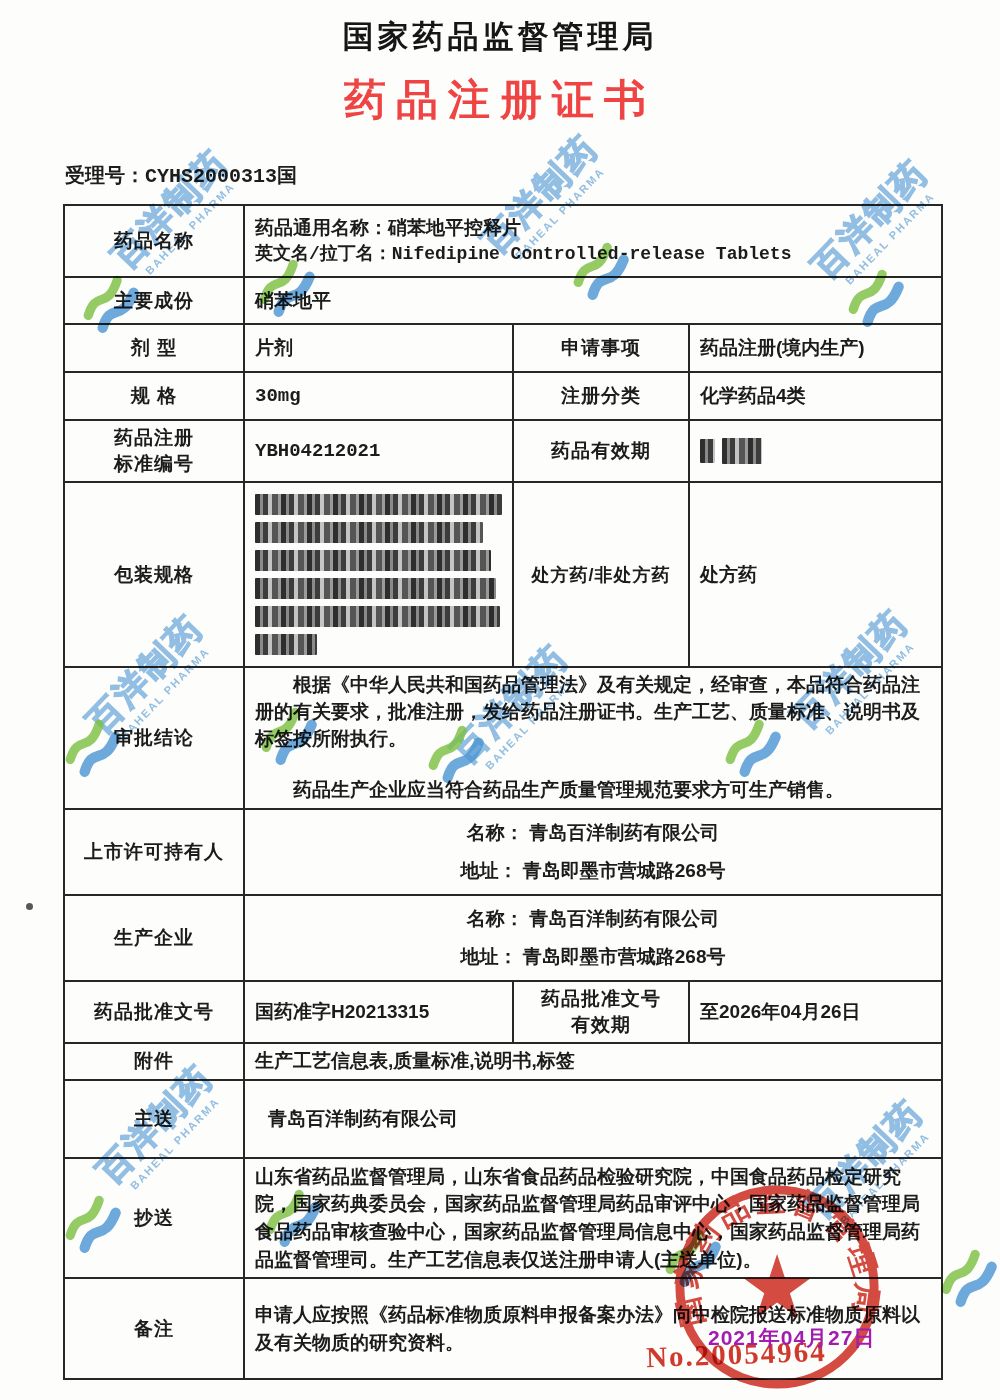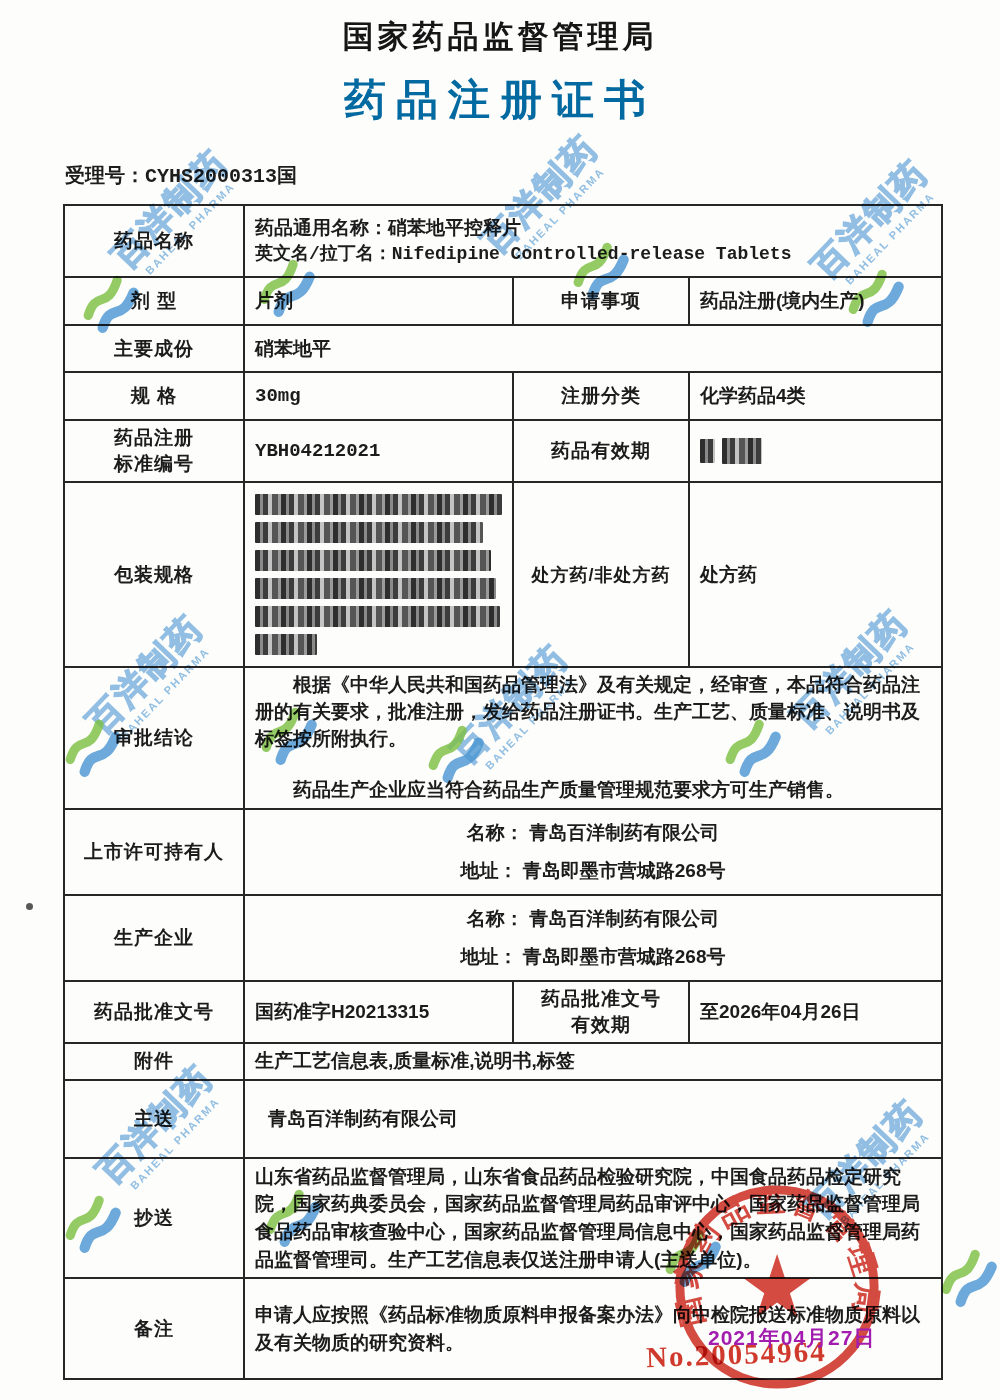--- a/index.html
+++ b/index.html
@@ -4,21 +4,21 @@
 <style>
   * { margin:0; padding:0; box-sizing:border-box; }
   body { background:#e8e8e8; font-family:"Liberation Sans", sans-serif; }
   .page {
     position:relative; width:1000px; height:1400px; margin:0 auto;
     background:#fdfdfb; overflow:hidden; color:#1d1d1d;
   }
 
   
   .hdr-org { margin-top:16px; text-align:center; font-size:31px; font-weight:700; letter-spacing:4px; color:#161616; }
-  .hdr-doc { margin-top:14px; text-align:center; font-size:42px; font-weight:700; letter-spacing:10px; color:#0369a1; }
+  .hdr-doc { margin-top:14px; text-align:center; font-size:42px; font-weight:700; letter-spacing:10px; color:#ef4444; }
   .meta { position:relative; margin-top:34px; height:26px; font-size:20px; font-weight:700;text-decoration:underline; }
   .meta .m1 { position:absolute; left:65px; top:0; }
   .meta .m2 { position:absolute; left:512px; top:0; }
   .code { font-family:"Liberation Mono", monospace; font-weight:700; }
 
   
   table.cert { border-collapse:collapse; table-layout:fixed; margin:16px 0 0 63px; width:878px; position:relative; z-index:1; }
   table.cert td { border:2.6px solid #272727; font-size:19px; color:#1c1c1c; overflow:hidden; }
   td.lbl { text-align:center; font-weight:700; font-size:21px; letter-spacing:1px; padding:2px; }
   td.val { padding:4px 10px; font-weight:600; }
@@ -162,30 +162,30 @@
 
     <tbody>
         <tr style="height:72px">
       <td class="lbl">药品名称</td>
       <td class="val two-line" colspan="3">
         <div class="cellline">药品通用名称：硝苯地平控释片</div>
         <div class="cellline mono">英文名/拉丁名：Nifedipine Controlled-release Tablets</div>
       </td>
     </tr>
 
+    <tr style="height:47px">
+      <td class="lbl">主要成份</td>
+      <td class="val" colspan="3">硝苯地平</td>
+    </tr>
+
     <tr style="height:48px">
       <td class="lbl">剂 型</td>
       <td class="val">片剂</td>
       <td class="lbl">申请事项</td>
       <td class="val">药品注册(境内生产)</td>
-    </tr>
-
-    <tr style="height:47px">
-      <td class="lbl">主要成份</td>
-      <td class="val" colspan="3">硝苯地平</td>
     </tr>
 
     <tr style="height:48px">
       <td class="lbl">规 格</td>
       <td class="val mono">30mg</td>
       <td class="lbl">注册分类</td>
       <td class="val">化学药品4类</td>
     </tr>
 
     <tr style="height:62px">

